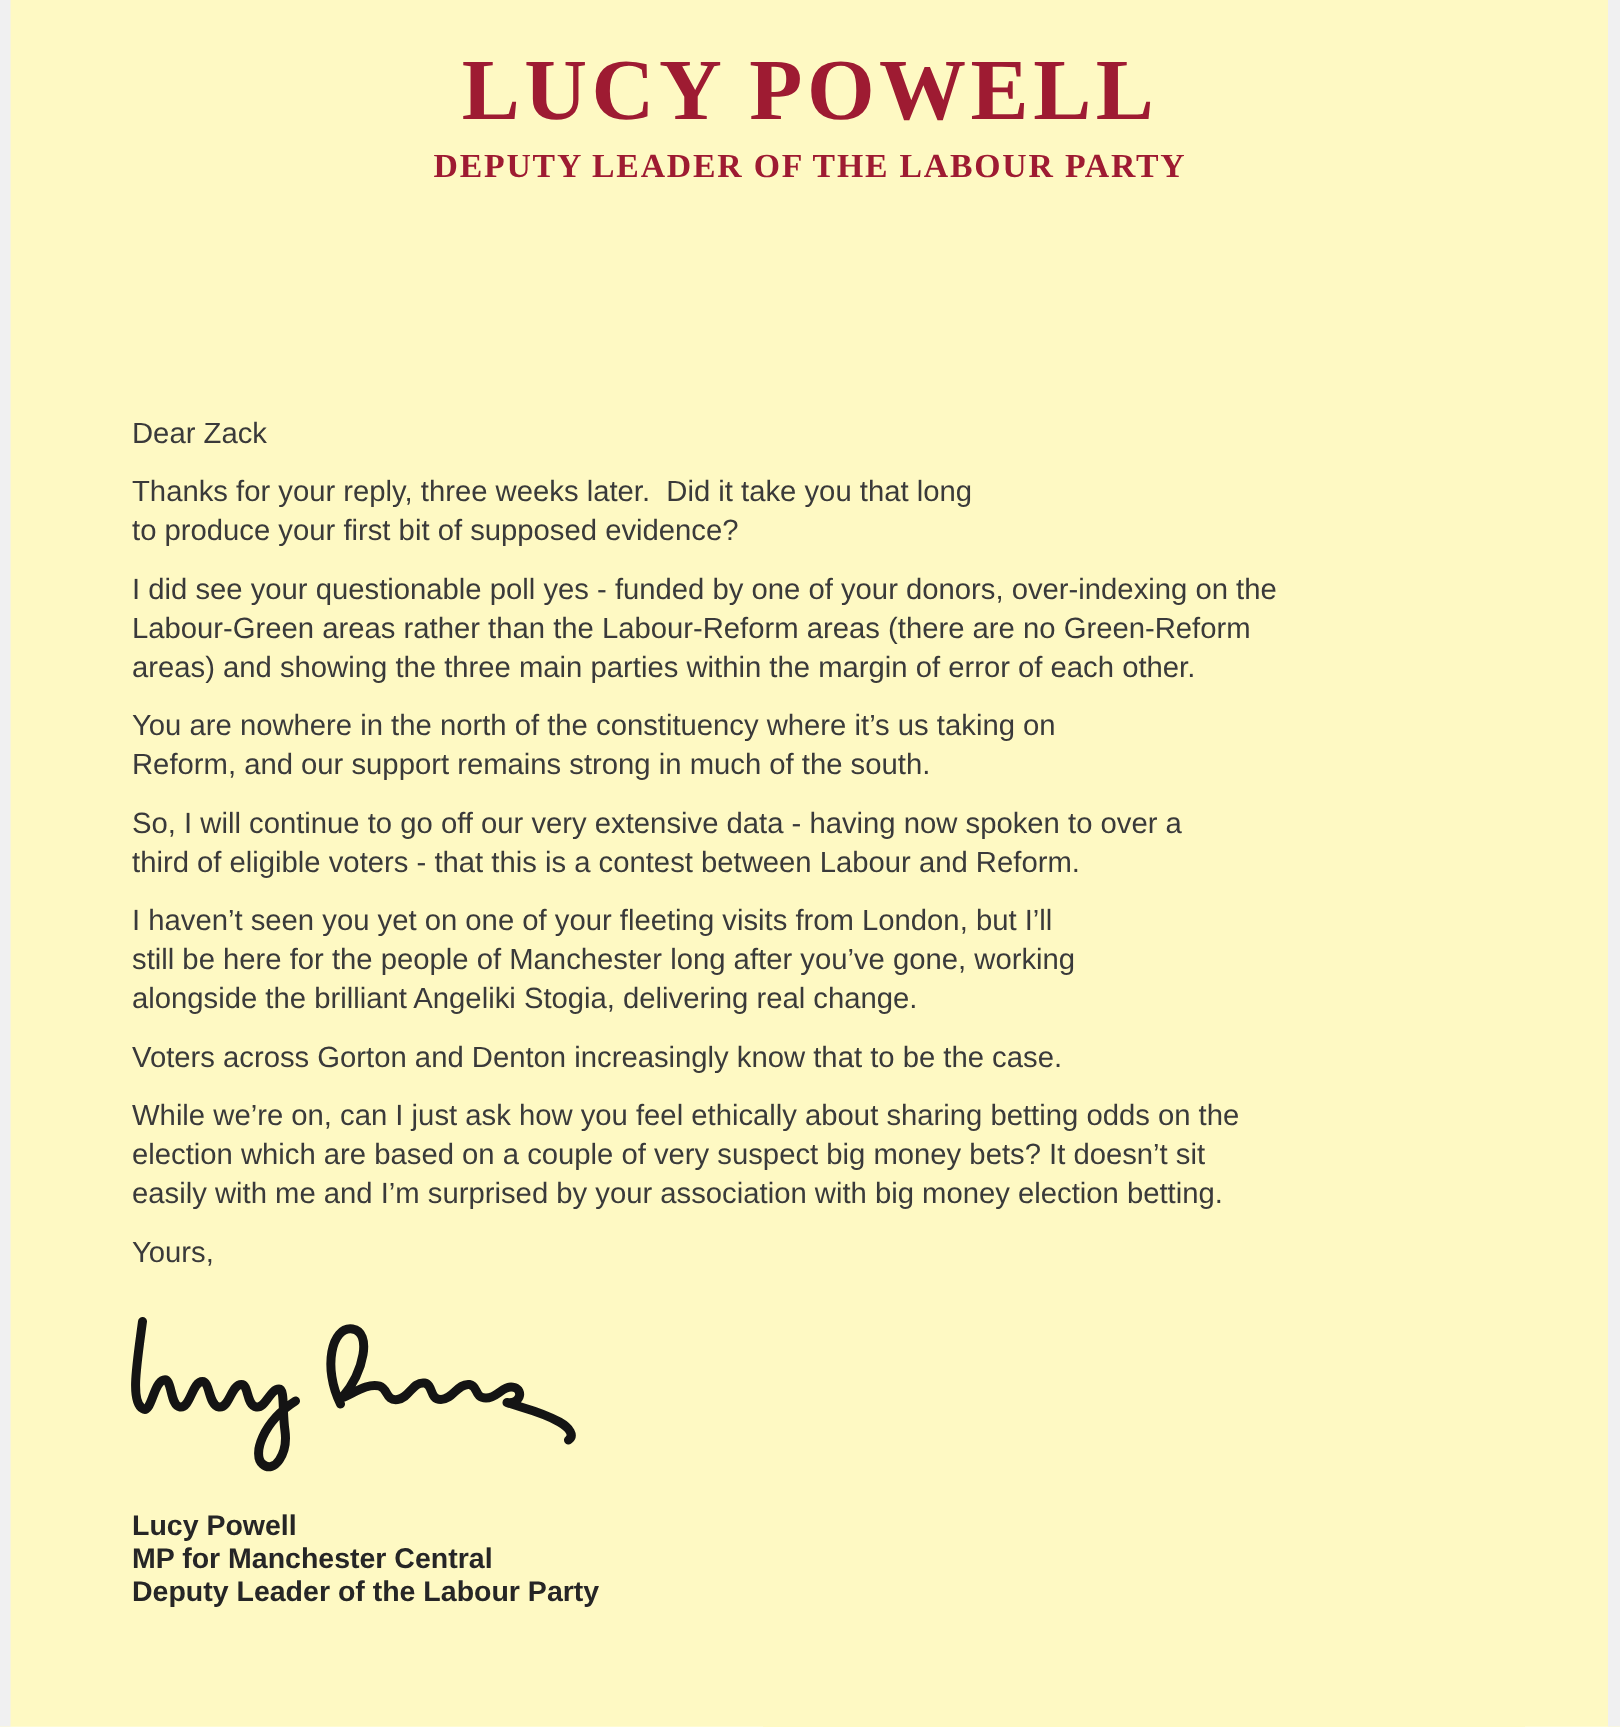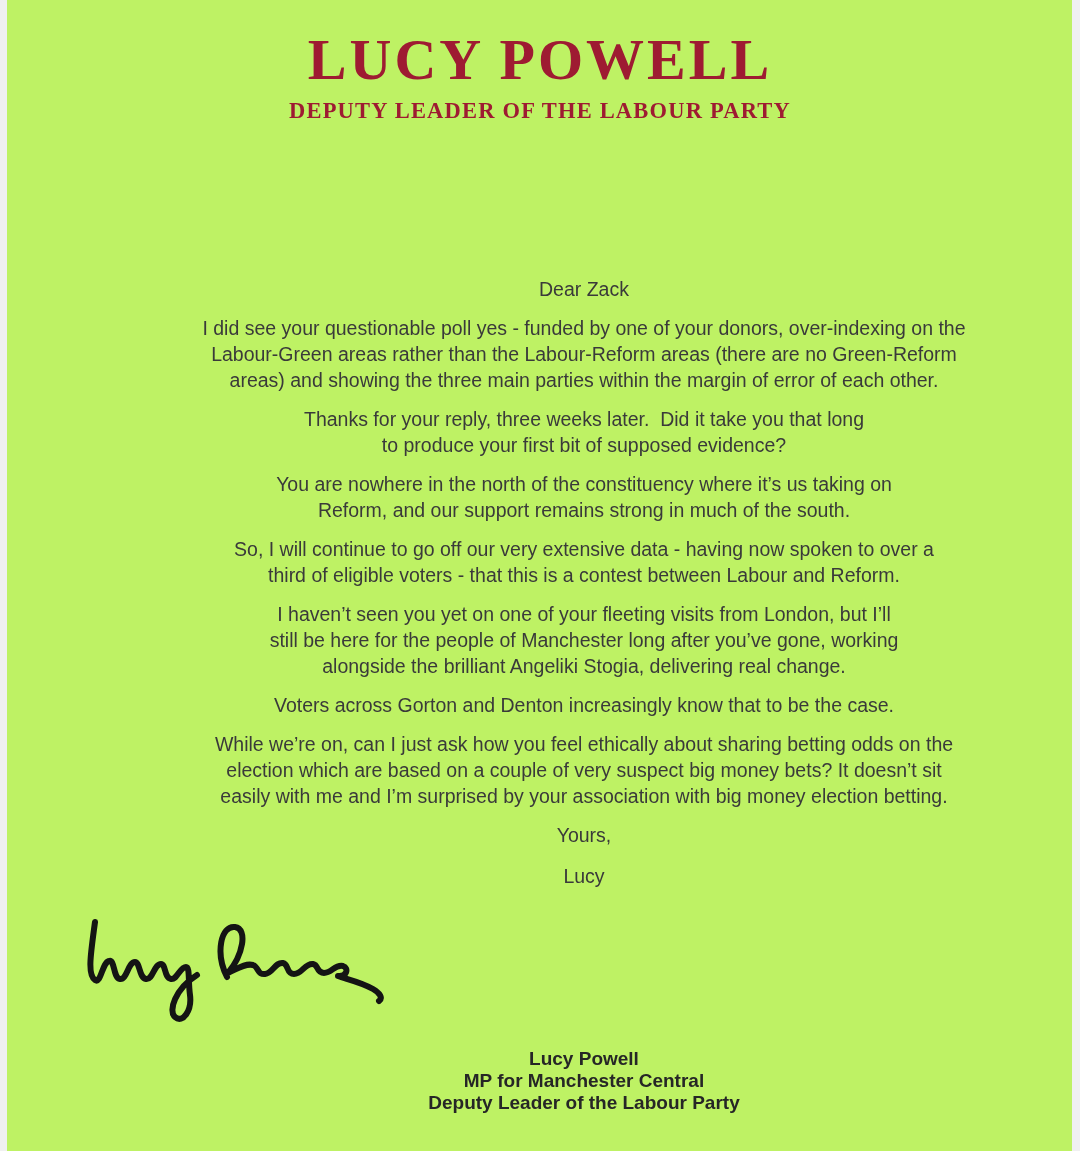--- a/index.html
+++ b/index.html
@@ -20,21 +20,21 @@
     background: #f0f0f1;
     z-index: 2;
   }
   .edge-left  { left: 0;  width: 7px; }
   .edge-right { right: 0; width: 8px; }
 
   .page {
     position: relative;
     width: 100%;
     height: 100%;
-    background: #bef264;
+    background: #fef9c3;
     padding-top: 30px;
   }
 
   .letterhead {
     text-align: center;
   }
   .letterhead-title {
     font-family: "Liberation Serif", serif;
     font-weight: bold;
     font-size: 58px;
@@ -50,21 +50,20 @@
     color: #9e1b32;
     margin-top: 7px;
   }
 
   .letter-body {
     margin-top: 152px;
     padding-left: 88px;
     color: #3a3a3a;
     font-size: 19.5px;
     line-height: 26px;
-    text-align: center;
   }
   .salutation {
     margin-bottom: 13px;
     white-space: pre-wrap;
   }
   .letter-paragraph {
     margin-bottom: 13px;
     white-space: pre-wrap;
   }
   .closing {
@@ -111,39 +110,38 @@
 <div class="page">
 
   <div class="letterhead">
     <div class="letterhead-title">LUCY POWELL</div>
     <div class="letterhead-subtitle">DEPUTY LEADER OF THE LABOUR PARTY</div>
   </div>
 
   <div class="letter-body">
     <p class="salutation">Dear Zack</p>
 
+    <p class="letter-paragraph">Thanks for your reply, three weeks later.  Did it take you that long
+to produce your first bit of supposed evidence?</p>
     <p class="letter-paragraph">I did see your questionable poll yes - funded by one of your donors, over-indexing on the
 Labour-Green areas rather than the Labour-Reform areas (there are no Green-Reform
 areas) and showing the three main parties within the margin of error of each other.</p>
-    <p class="letter-paragraph">Thanks for your reply, three weeks later.  Did it take you that long
-to produce your first bit of supposed evidence?</p>
     <p class="letter-paragraph">You are nowhere in the north of the constituency where it’s us taking on
 Reform, and our support remains strong in much of the south.</p>
     <p class="letter-paragraph">So, I will continue to go off our very extensive data - having now spoken to over a
 third of eligible voters - that this is a contest between Labour and Reform.</p>
     <p class="letter-paragraph">I haven’t seen you yet on one of your fleeting visits from London, but I’ll
 still be here for the people of Manchester long after you’ve gone, working
 alongside the brilliant Angeliki Stogia, delivering real change.</p>
     <p class="letter-paragraph">Voters across Gorton and Denton increasingly know that to be the case.</p>
     <p class="letter-paragraph">While we’re on, can I just ask how you feel ethically about sharing betting odds on the
 election which are based on a couple of very suspect big money bets? It doesn’t sit
 easily with me and I’m surprised by your association with big money election betting.</p>
 
     <p class="closing">Yours,</p>
-    <p class="signoff-name">Lucy</p>
 
     <div class="signature-wrap">
       <svg viewBox="0 0 300 125" role="img" aria-label="Handwritten signature of Lucy Powell">
         <path class="signature-path" d="
           M10,15
           C6,45 2,68 10,73
           C16,77 17,56 24,54
           C30,52 28,71 35,72
           C42,73 43,55 50,55
           C55,55 54,71 61,72

